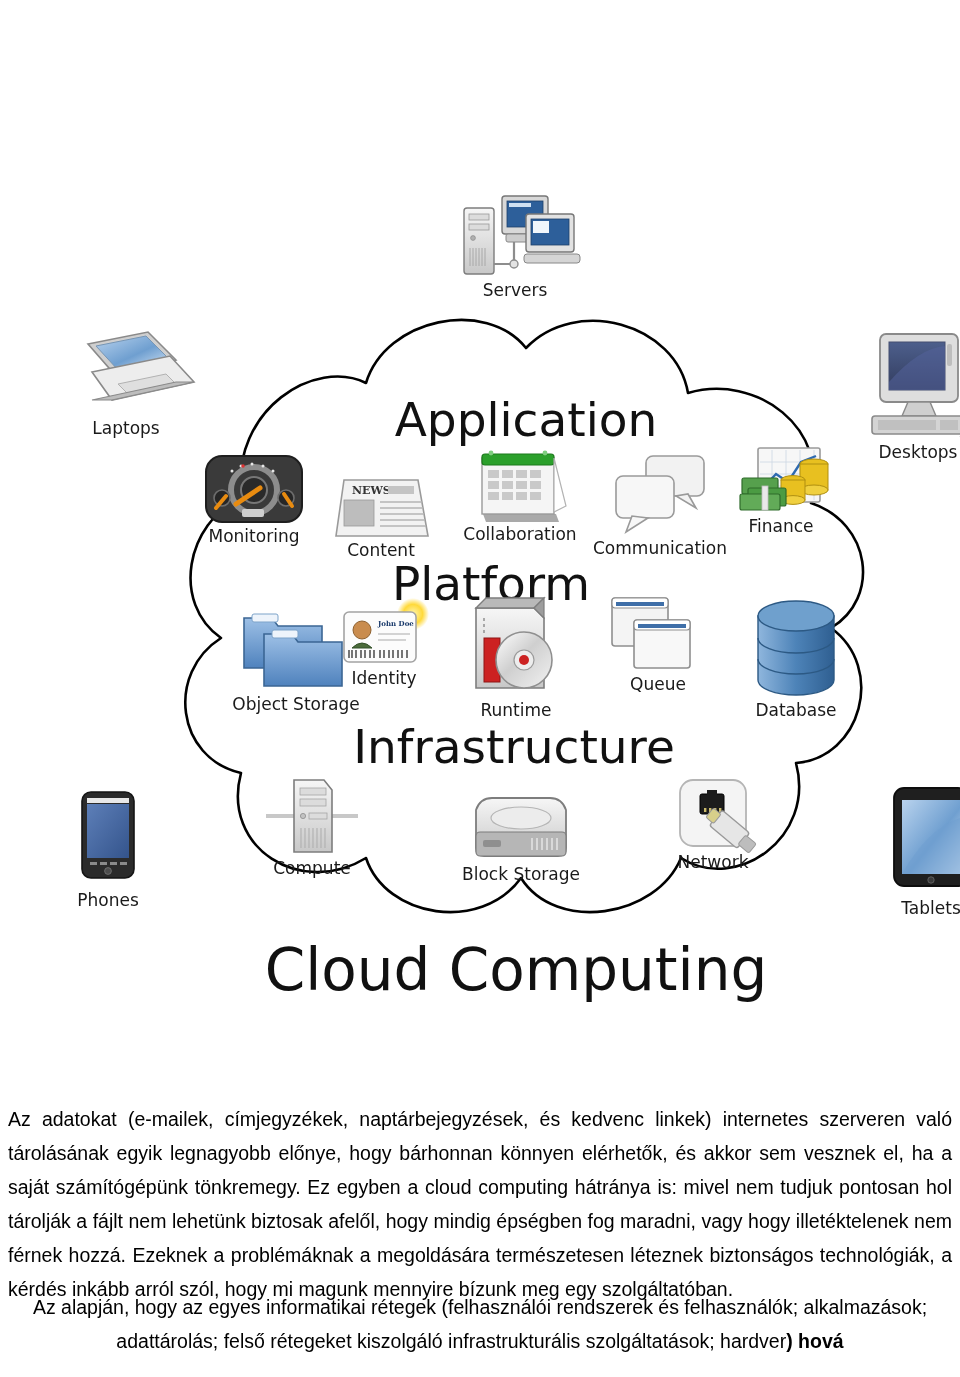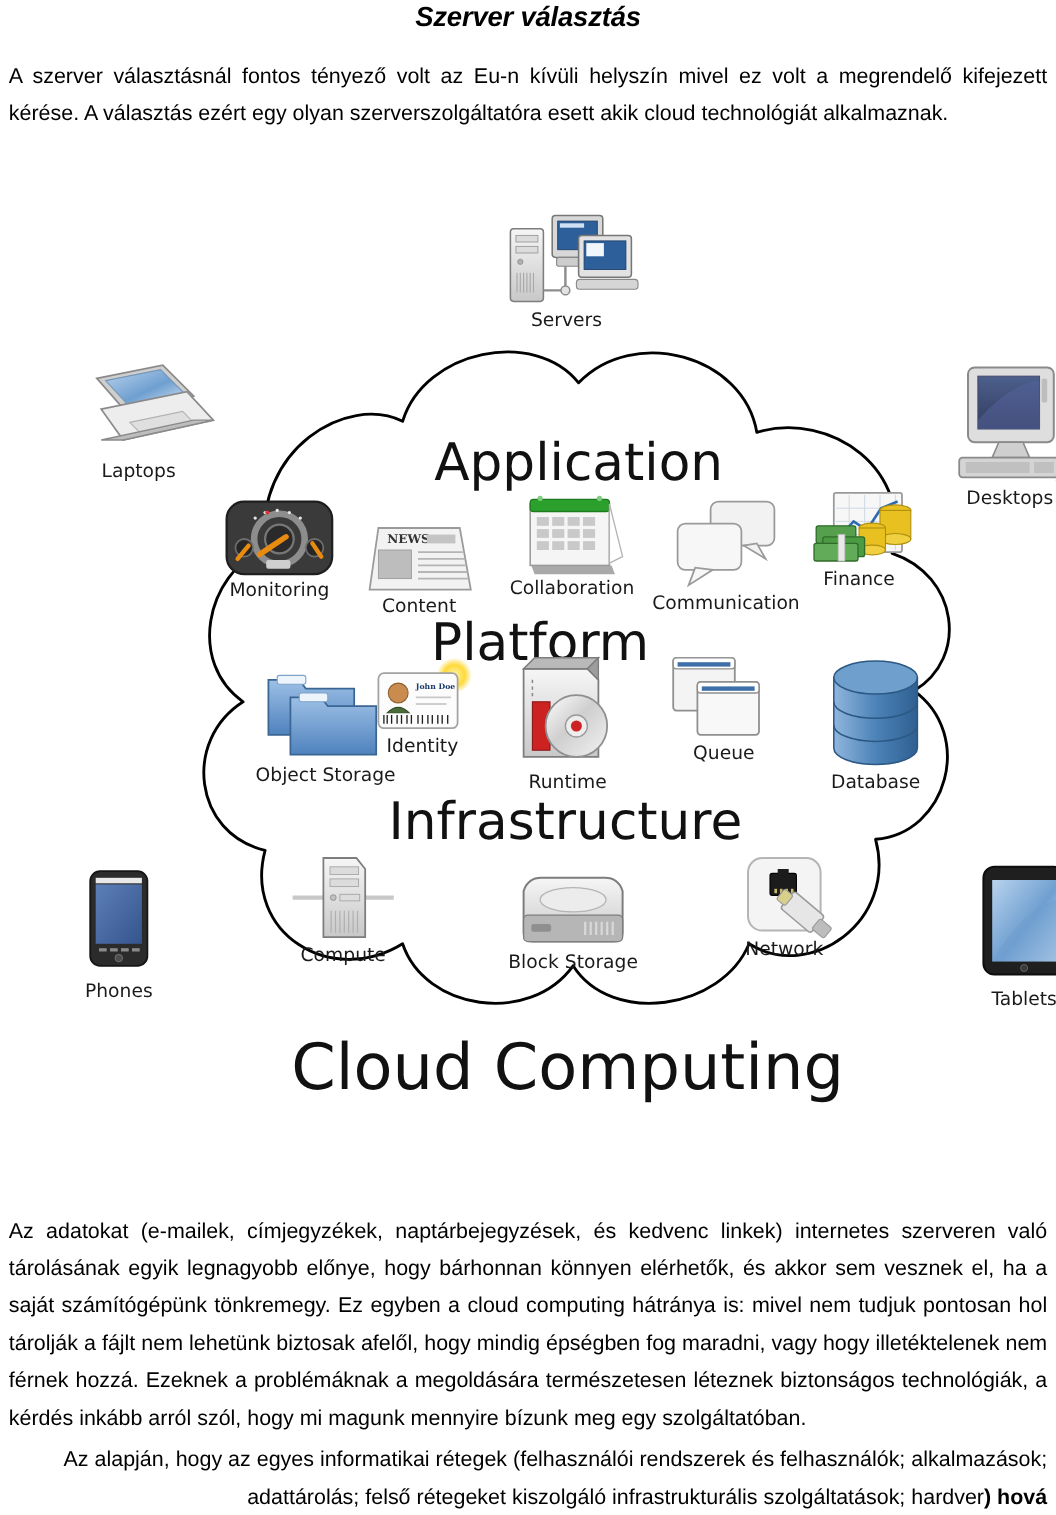--- a/index.html
+++ b/index.html
@@ -38,21 +38,21 @@
     position: absolute;
     left: 8px;
     width: 944px;
     font-size: 19.5px;
     line-height: 34px;
     text-align: justify;
     text-justify: inter-word;
   }
   .para.top { top: 52px; }
   .para.mid { top: 1102px; }
-  .para.low { top: 1290px; text-align: right; margin-top: 20px; }
+  .para.low { top: 1290px; text-align: center; }
 
   .para .b { font-weight: bold; }
 
   
   .diagram {
     position: absolute;
     top: 168px;
     left: 0;
     width: 960px;
     height: 870px;
@@ -76,23 +76,21 @@
     font-family: "DejaVu Sans", sans-serif;
     font-size: 58px;
     fill: #111;
   }
 </style>
 </head>
 <body>
 
 <div class="page">
 
-  <div class="doc-title">Szerver választás</div>
-
-  <div class="para top">A szerver választásnál fontos tényező volt az Eu-n  kívüli helyszín mivel ez volt a megrendelő kifejezett kérése. A választás ezért egy olyan szerverszolgáltatóra esett akik cloud technológiát alkalmaznak.</div>
+
 
   <div class="diagram">
     <svg width="960" height="870" viewBox="0 0 960 870" xmlns="http://www.w3.org/2000/svg">
 
       <defs>
         <linearGradient id="gScreen" x1="0" y1="0" x2="1" y2="1">
           <stop offset="0%" stop-color="#b9d3ee"></stop>
           <stop offset="55%" stop-color="#6f9fd0"></stop>
           <stop offset="100%" stop-color="#d9e8f7"></stop>
         </linearGradient>

